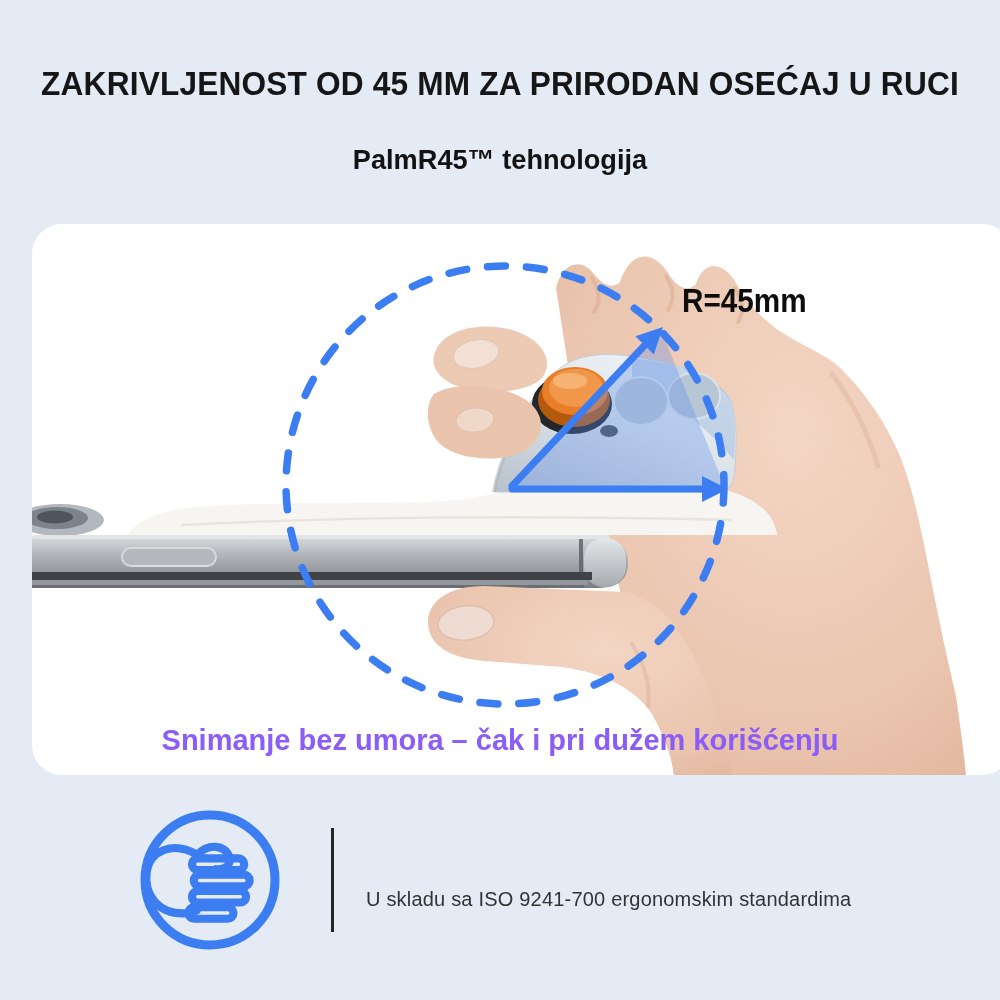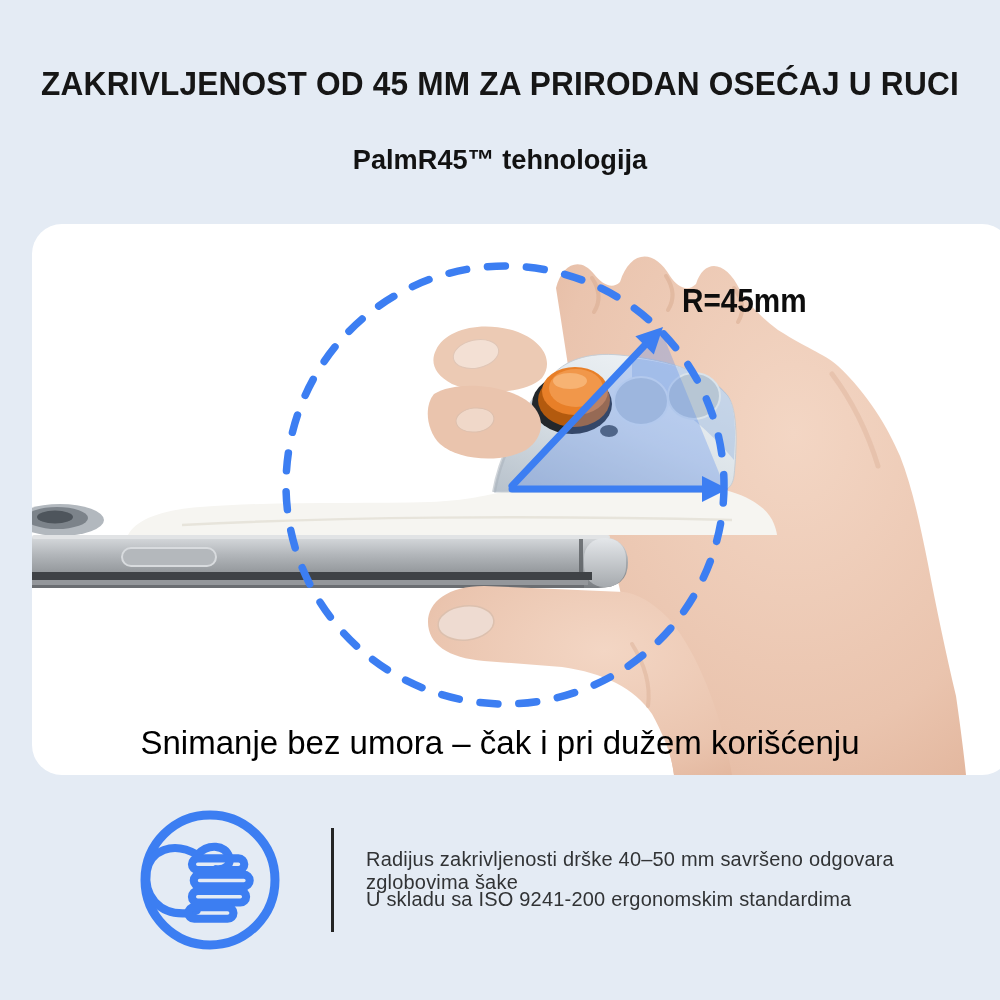--- a/index.html
+++ b/index.html
@@ -13,21 +13,21 @@
   .subtitle{position:absolute;top:144px;left:0;width:1000px;text-align:center;
          font-size:28px;font-weight:700;color:#121212;margin:0;transform:scaleX(.97);}
 
   
   .card{position:absolute;left:32px;top:224px;width:936px;height:551px;
         background:#ffffff;border-radius:30px;overflow:hidden;padding-left:44px;}
   .card svg.scene{position:absolute;left:0;top:0;width:936px;height:551px;display:block;}
   .radius-label{position:absolute;left:650px;top:58px;font-size:33px;font-weight:800;
         color:#0d0d0d;transform:scaleX(.9);transform-origin:left center;white-space:nowrap;}
   .caption{position:absolute;left:0;top:500px;width:936px;text-align:center;
-        font-size:33px;font-weight:400;color:#000000;margin:0;}
+        font-size:29px;font-weight:700;color:#8b5cf6;margin:0;}
 
   
   .ergo-icon{position:absolute;left:136px;top:806px;width:148px;height:148px;}
   .divider{position:absolute;left:331px;top:828px;width:3px;height:104px;background:#242424;}
   .feature{position:absolute;left:366px;width:620px;margin:0;font-size:20px;
         font-weight:400;color:#313335;letter-spacing:.2px;}
   .feature.l1{top:848px;}
   .feature.l2{top:888px;}
 </style>
 </head>
@@ -161,16 +161,15 @@
     <g fill="none" stroke="#3c7ef2" stroke-width="9" stroke-linecap="round" stroke-linejoin="round">
       <path d="M68,54 C40,38 16,50 12,72 C8,100 26,120 54,119 C59,119 63,118 67,116"></path>
       <path d="M68,54 C80,41 99,43 103,56 C106,65 99,71 89,70"></path>
       <rect x="62" y="58" width="58" height="13" rx="6.5"></rect>
       <rect x="64" y="76" width="62" height="13" rx="6.5"></rect>
       <rect x="62" y="94" width="60" height="13" rx="6.5"></rect>
       <rect x="58" y="112" width="50" height="13" rx="6.5"></rect>
     </g>
   </svg>
   <div class="divider"></div>
-  <p class="feature l1">Radijus zakrivljenosti drške 40–50 mm savršeno odgovara zglobovima šake</p>
-  <p class="feature l2">U skladu sa ISO 9241-200 ergonomskim standardima</p>
+  <p class="feature l2">U skladu sa ISO 9241-700 ergonomskim standardima</p>
 
 </div>
 
 </body></html>

